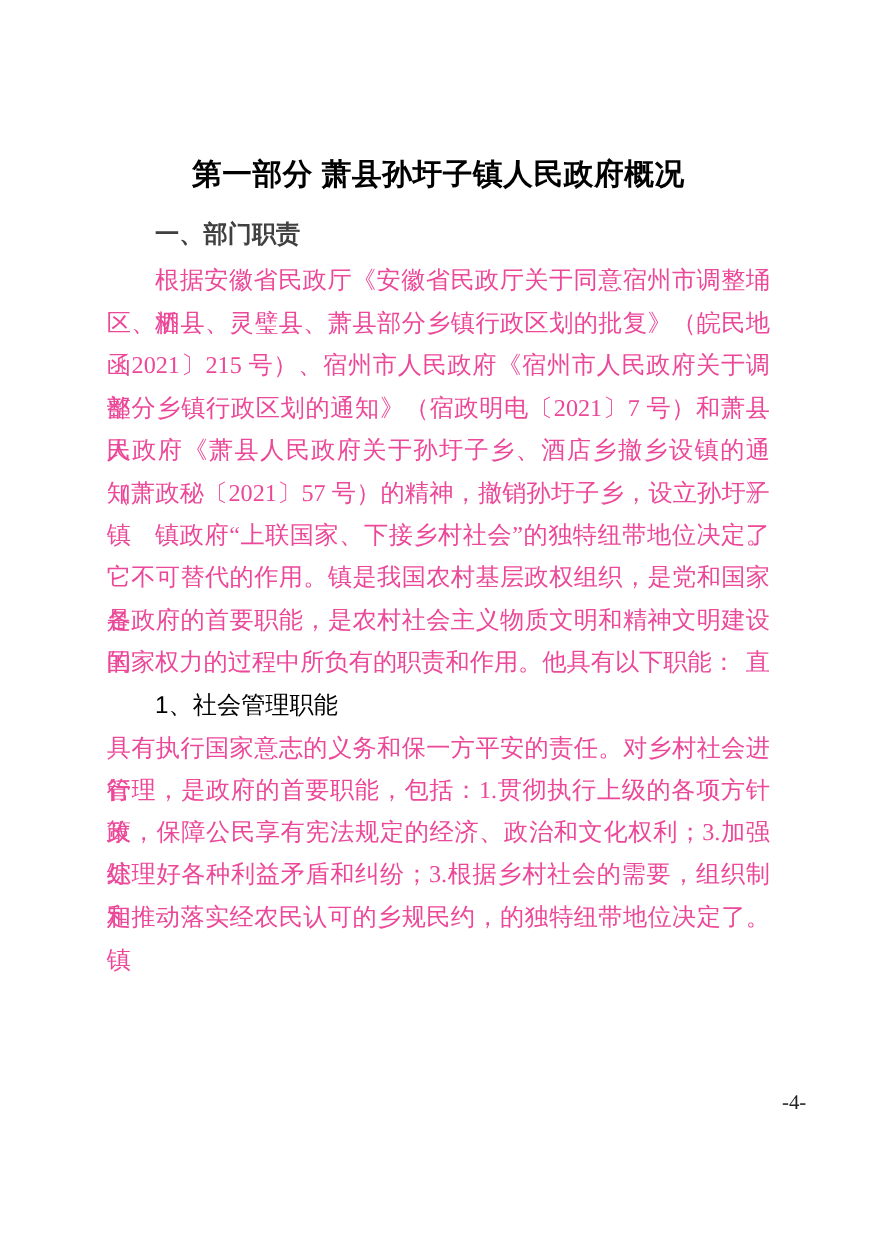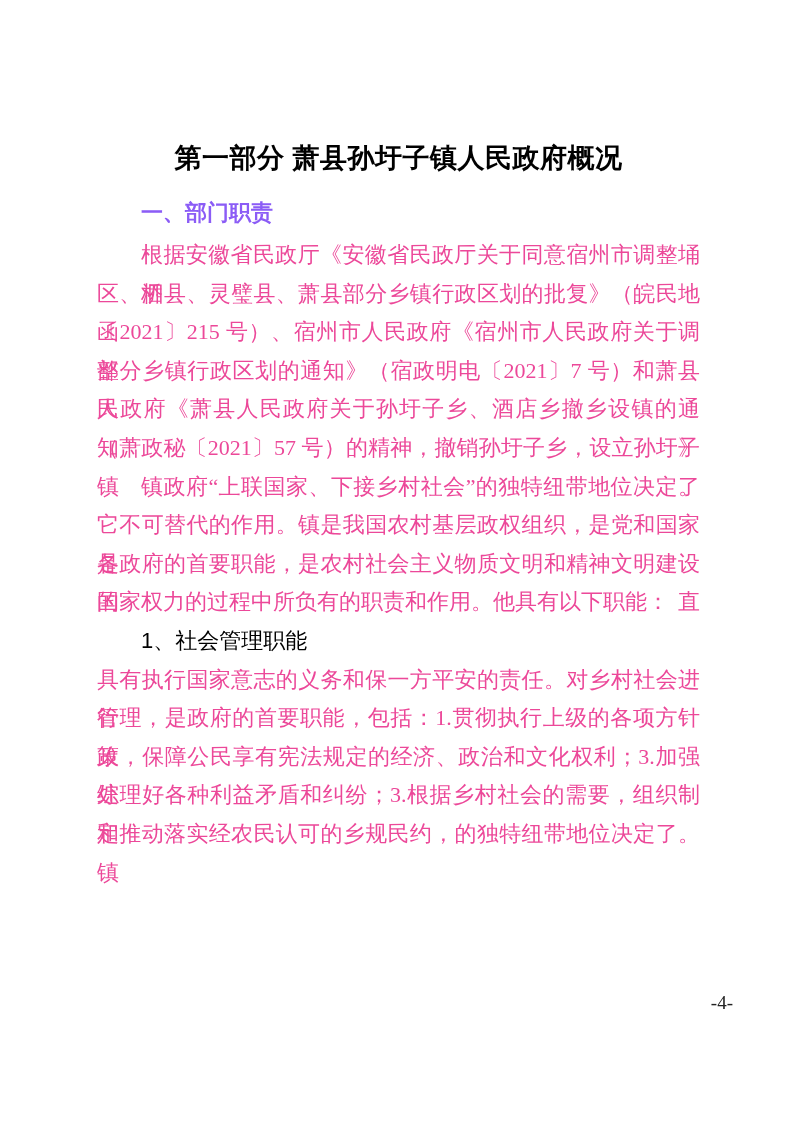--- a/index.html
+++ b/index.html
@@ -37,21 +37,21 @@
     left: 97px;
     width: 603px;
   }
   .h1 {
     height: 42px;
     line-height: 38px;
     padding-left: 44px;
     font-family: "Liberation Sans", "DejaVu Sans", sans-serif;
     font-weight: 700;
     font-size: 22px;
-    color: #8b5cf6;
+    color: #404040;
   }
   .h2 {
     height: 38.6px;
     line-height: 38.6px;
     padding-left: 44px;
     font-family: "Liberation Sans", "DejaVu Sans", sans-serif;
     font-weight: 400;
     font-size: 22px;
     color: #000000;
   }

